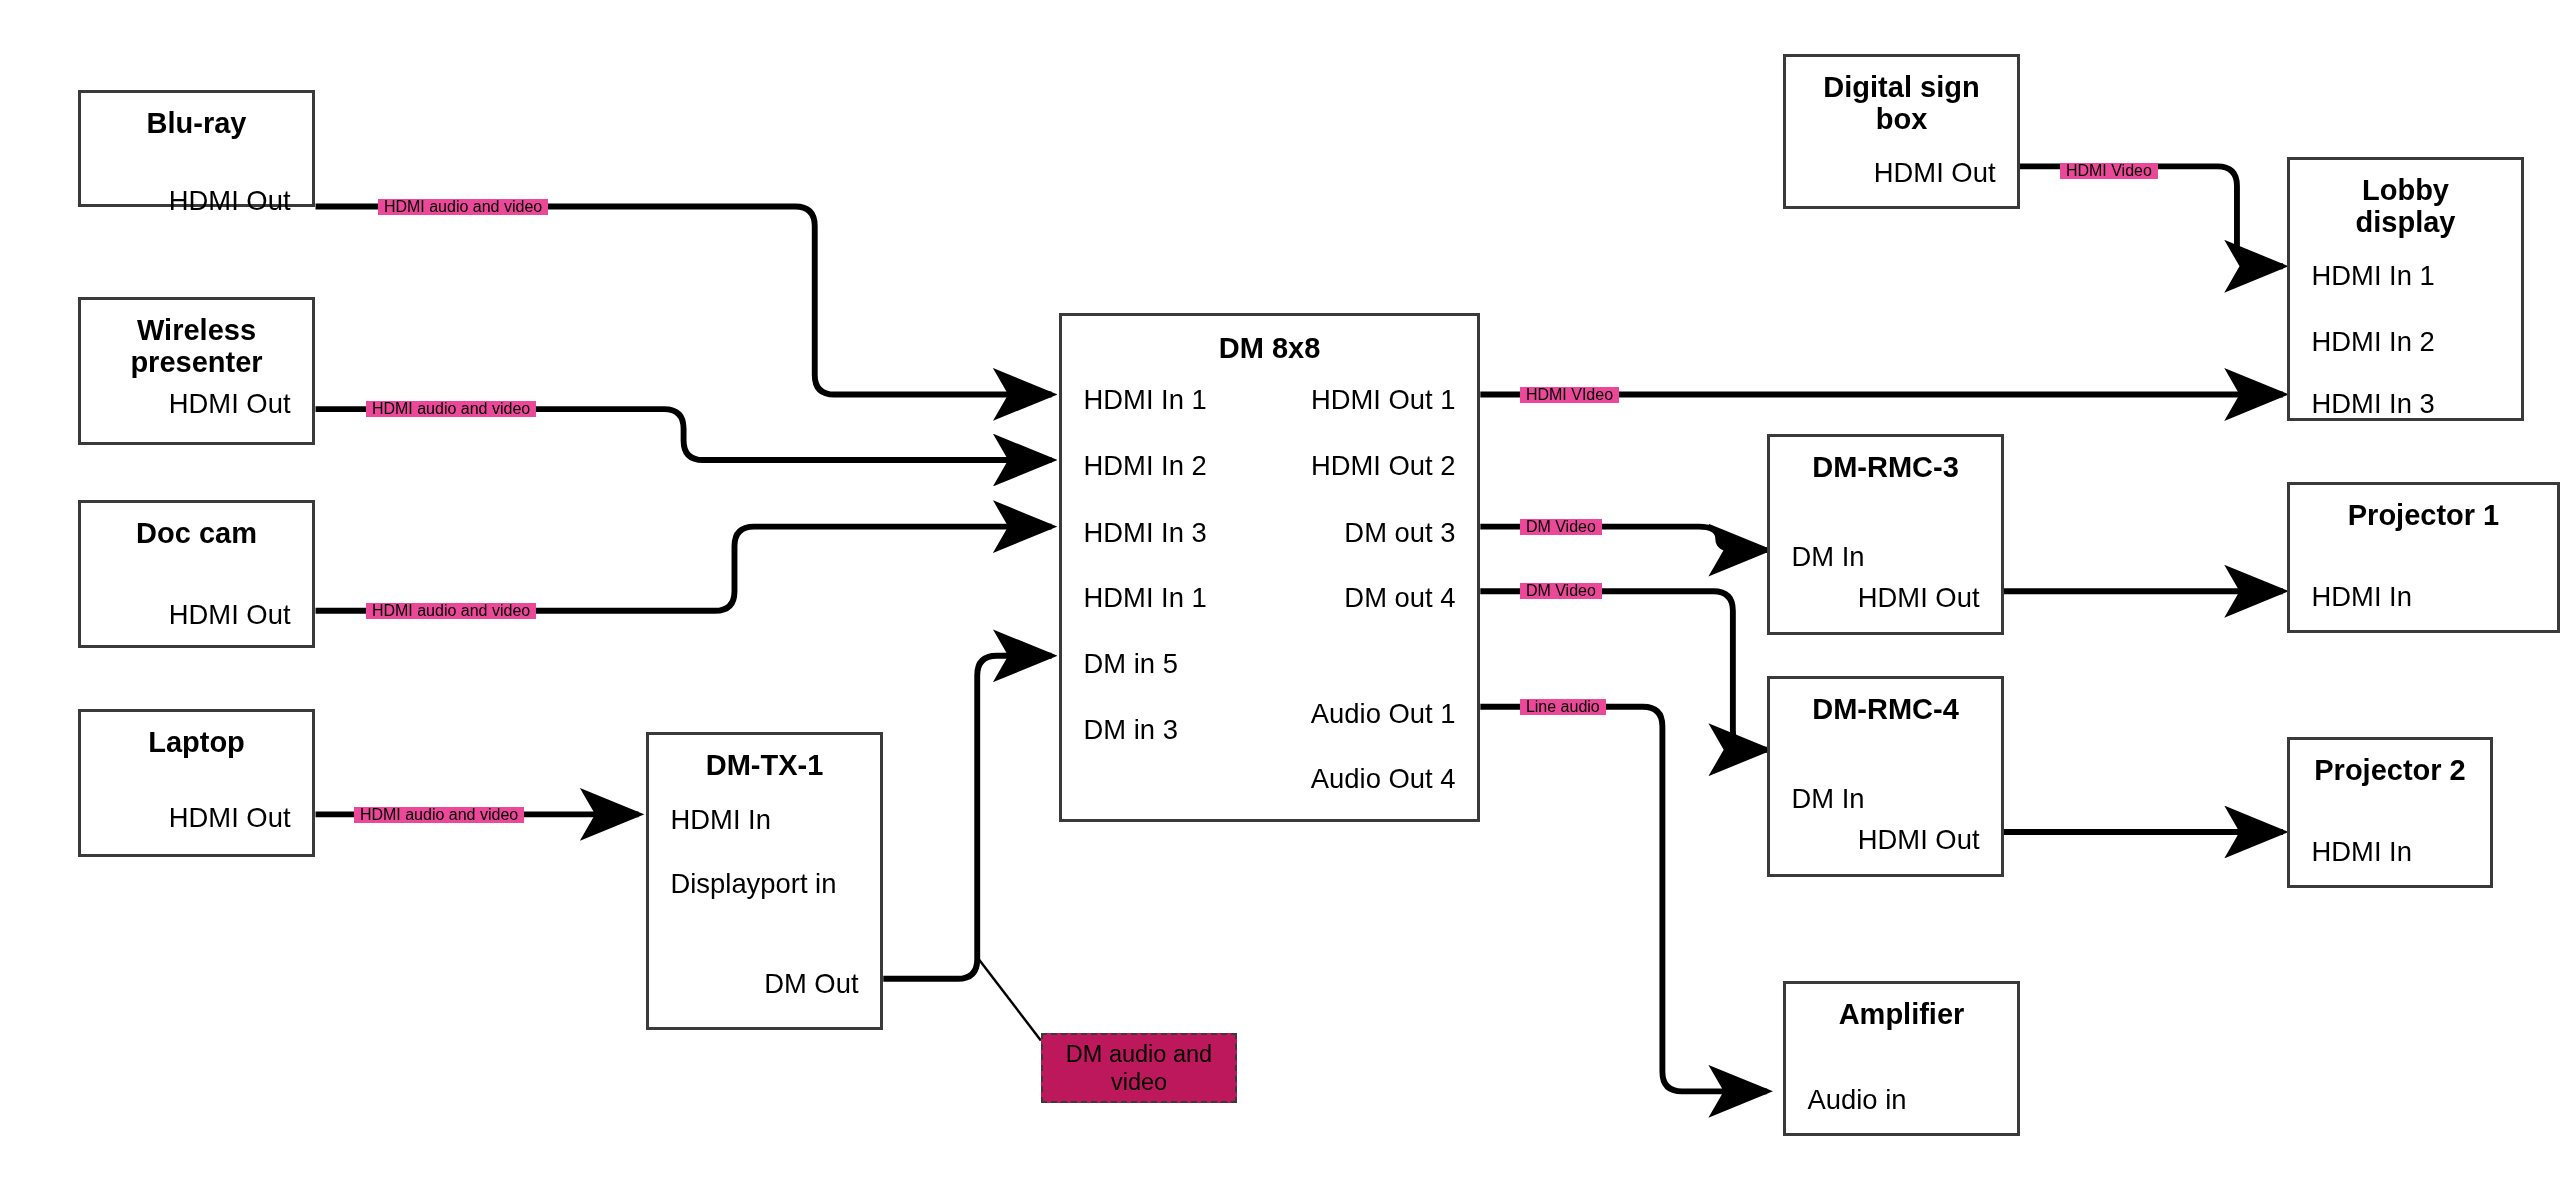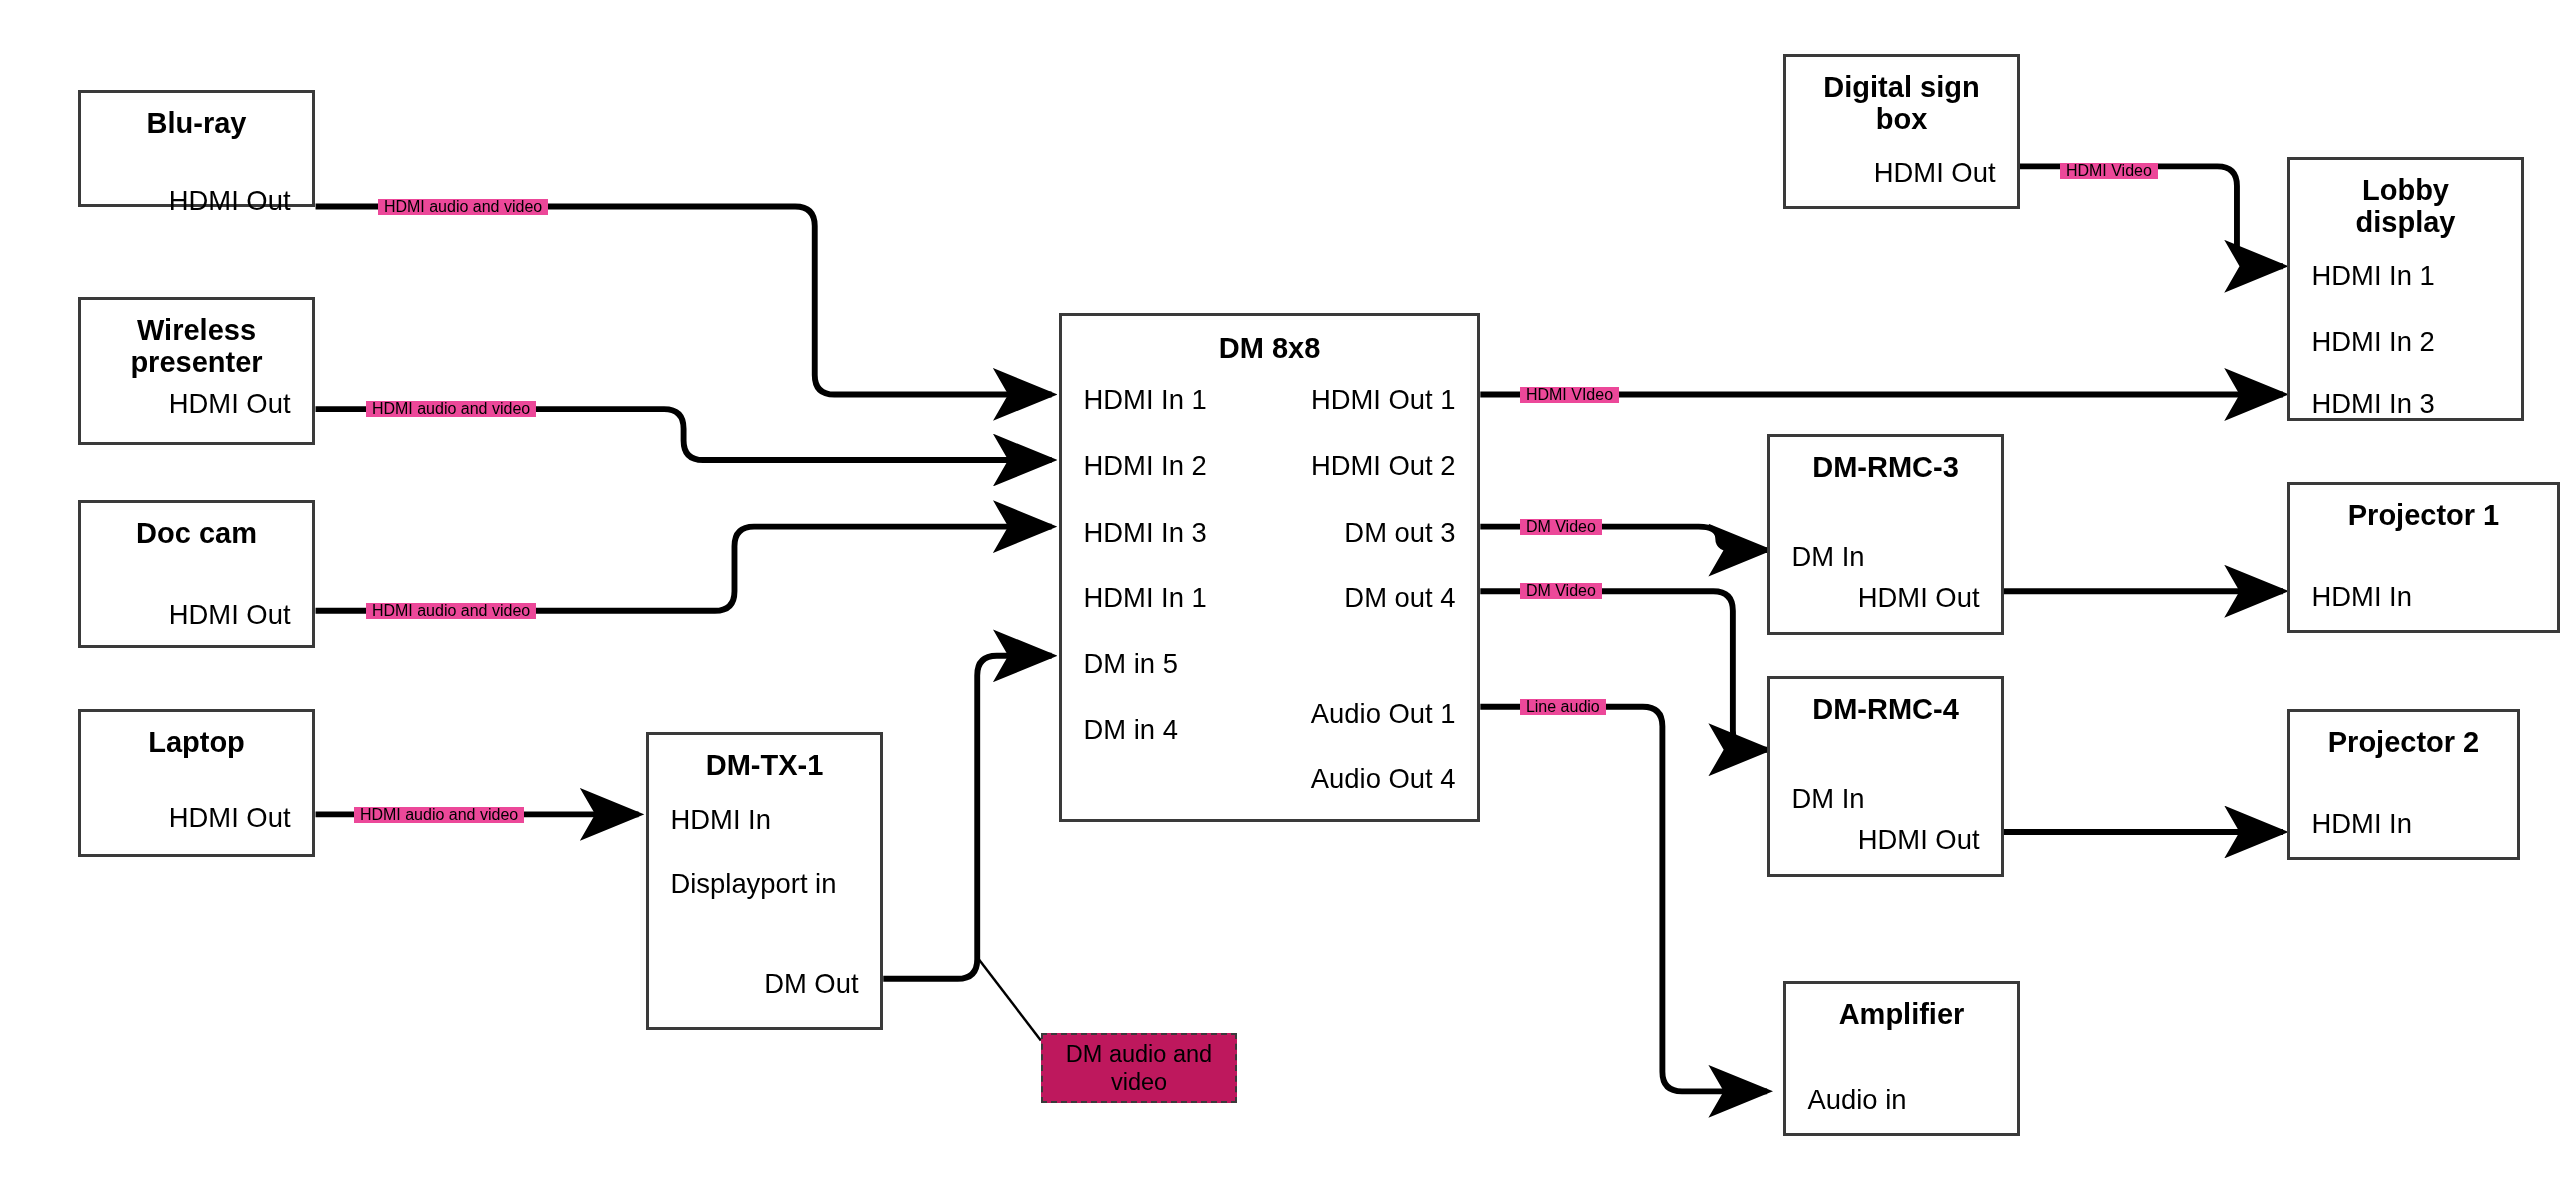--- a/index.html
+++ b/index.html
@@ -143,21 +143,21 @@
     <div class="port right" style="top:235px;">DM Out</div>
   </div>
 
   <div class="node" style="left:1059px; top:313px; width:421px; height:509px;">
     <div class="node-title" style="top:15.7px;">DM 8x8</div>
     <div class="port left" style="top:70px;">HDMI In 1</div>
     <div class="port left" style="top:136px;">HDMI In 2</div>
     <div class="port left" style="top:203px;">HDMI In 3</div>
     <div class="port left" style="top:268px;">HDMI In 1</div>
     <div class="port left" style="top:334px;">DM in 5</div>
-    <div class="port left" style="top:400px;">DM in 4</div>
+    <div class="port left" style="top:400px;">DM in 3</div>
     <div class="port right" style="top:70px;">HDMI Out 1</div>
     <div class="port right" style="top:136px;">HDMI Out 2</div>
     <div class="port right" style="top:203px;">DM out 3</div>
     <div class="port right" style="top:268px;">DM out 4</div>
     <div class="port right" style="top:384px;">Audio Out 1</div>
     <div class="port right" style="top:449px;">Audio Out 4</div>
   </div>
 
   <div class="node" style="left:1783px; top:54px; width:237px; height:155px;">
     <div class="node-title" style="top:13.7px; padding:0 29px;">Digital sign box</div>
@@ -181,21 +181,21 @@
     <div class="node-title" style="top:13.7px;">DM-RMC-4</div>
     <div class="port left" style="top:106px;">DM In</div>
     <div class="port right" style="top:147px;">HDMI Out</div>
   </div>
 
   <div class="node" style="left:2287px; top:482px; width:273px; height:151px;">
     <div class="node-title" style="top:13.7px;">Projector 1</div>
     <div class="port left" style="top:98px;">HDMI In</div>
   </div>
 
-  <div class="node" style="left:2287px; top:709px; width:233px; height:151px;">
+  <div class="node" style="left:2287px; top:737px; width:206px; height:151px;">
     <div class="node-title" style="top:13.7px;">Projector 2</div>
     <div class="port left" style="top:98px;">HDMI In</div>
   </div>
 
   <div class="node" style="left:1783px; top:981px; width:237px; height:155px;">
     <div class="node-title" style="top:13.7px;">Amplifier</div>
     <div class="port left" style="top:102px;">Audio in</div>
   </div>
 
   <div class="wire-label" style="left:378px; top:207px;">HDMI audio and video</div>

